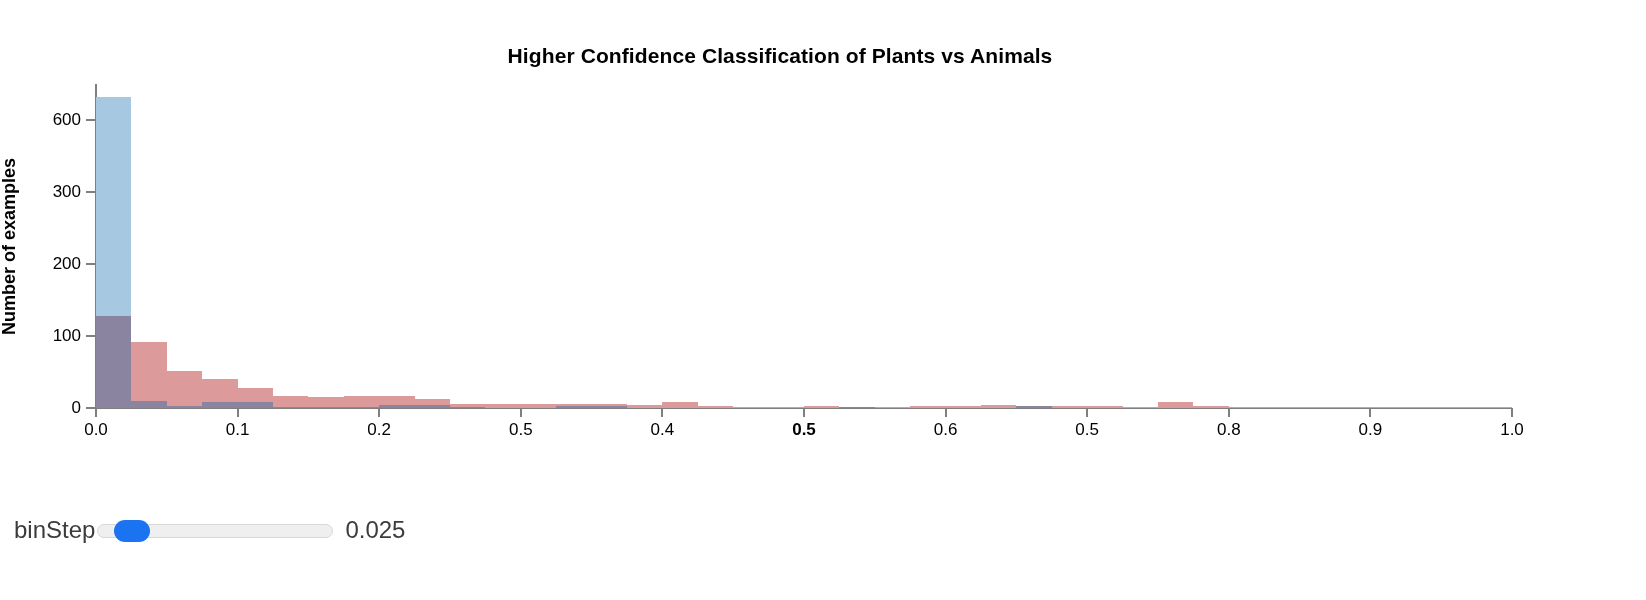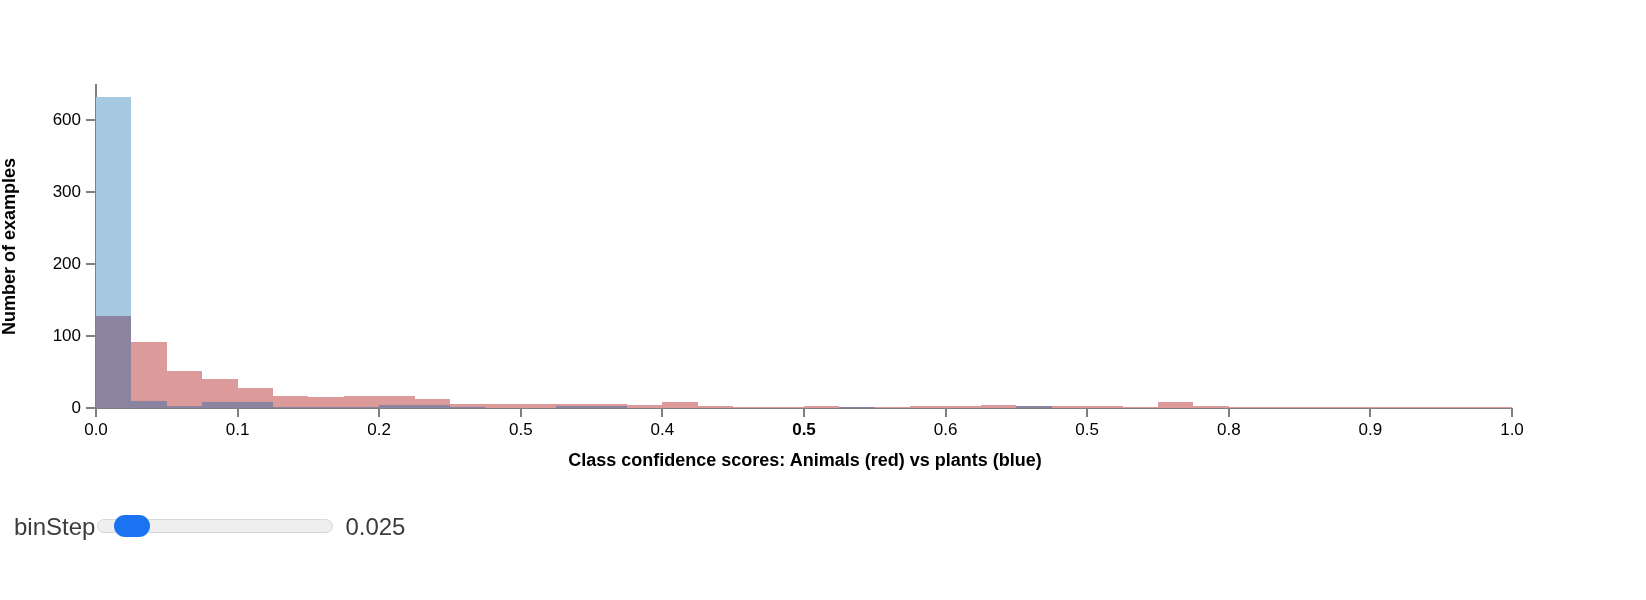--- a/index.html
+++ b/index.html
@@ -40,42 +40,43 @@
 
   #xlabel{
     position:absolute;left:0;top:450px;width:1610px;text-align:center;
     font-size:18px;font-weight:bold;color:#000;
   }
 
   .bar{position:absolute;bottom:0;}
 
   
   #widget-row{
-    position:absolute;left:14px;top:515px;
-    display:flex;align-items:flex-start;height:46px;
+    position:absolute;left:14px;top:496px;
+    display:flex;align-items:flex-end;height:46px;
   }
   #slider-label{font-size:24px;color:#3c3c3c;line-height:1;}
   #slider-wrap{position:relative;width:236px;height:22px;margin-left:2px;}
   #slider-track{
     position:absolute;left:0;top:4px;width:236px;height:14px;
     background:#efefef;border:1px solid #d8d8d8;border-radius:8px;box-sizing:border-box;
   }
   #slider-handle{
     position:absolute;top:0;left:4px;width:36px;height:22px;
     background:#1a73f0;border-radius:11px;
   }
   #slider-value{font-size:24px;color:#3c3c3c;margin-left:12px;line-height:1;}
 </style>
 </head>
 <body>
 
 <div id="root">
 
   <div id="chart-figure">
 
+    <div id="chart-title">Higher Confidence Classification of Plants vs Animals</div>
 
     <div id="ylabel">
       <span>Number of examples</span>
     </div>
 
     <div id="ytick-group">
         <div class="ytick" style="top: 323px;"></div>
         <div class="ytick-label" style="top: 324px;">0</div>
         <div class="ytick" style="top: 251px;"></div>
         <div class="ytick-label" style="top: 252px;">100</div>
@@ -181,21 +182,20 @@
         <div class="xtick" style="left: 1086.2px;"></div>
         <div class="xtick-label" style="left: 1087.2px;">0.5</div>
         <div class="xtick" style="left: 1227.8px;"></div>
         <div class="xtick-label" style="left: 1228.8px;">0.8</div>
         <div class="xtick" style="left: 1369.4px;"></div>
         <div class="xtick-label" style="left: 1370.4px;">0.9</div>
         <div class="xtick" style="left: 1511px;"></div>
         <div class="xtick-label" style="left: 1512px;">1.0</div>
       </div>
 
-    <div id="xlabel">Class confidence scores: Animals (red) vs plants (blue)</div>
   </div>
 
   <div id="widget-row">
     <div id="slider-label">binStep</div>
     <div id="slider-wrap">
       <div id="slider-track"></div>
       <div id="slider-handle" style="left: 16.7px;"></div>
     </div>
     <div id="slider-value">0.025</div>
   </div>

